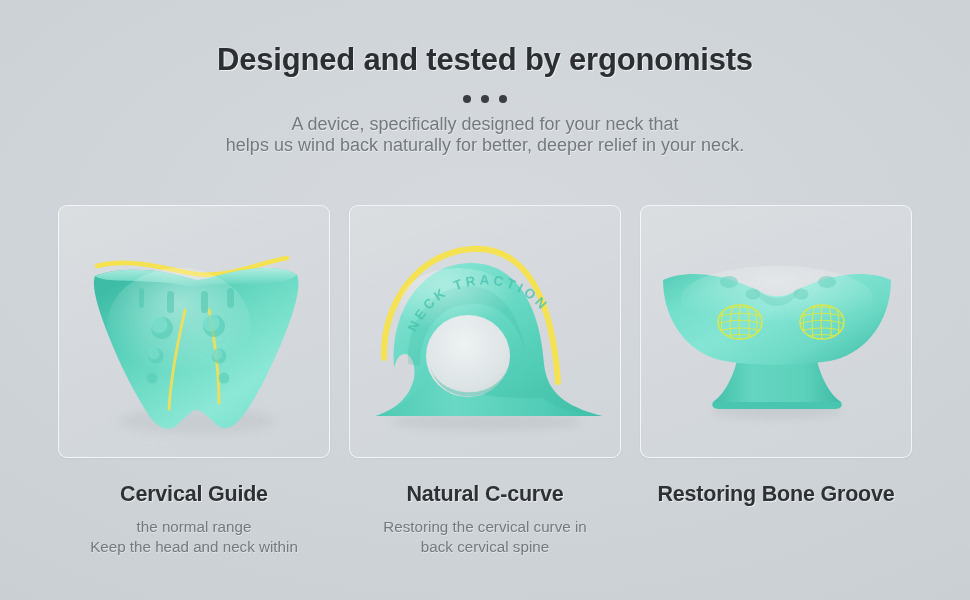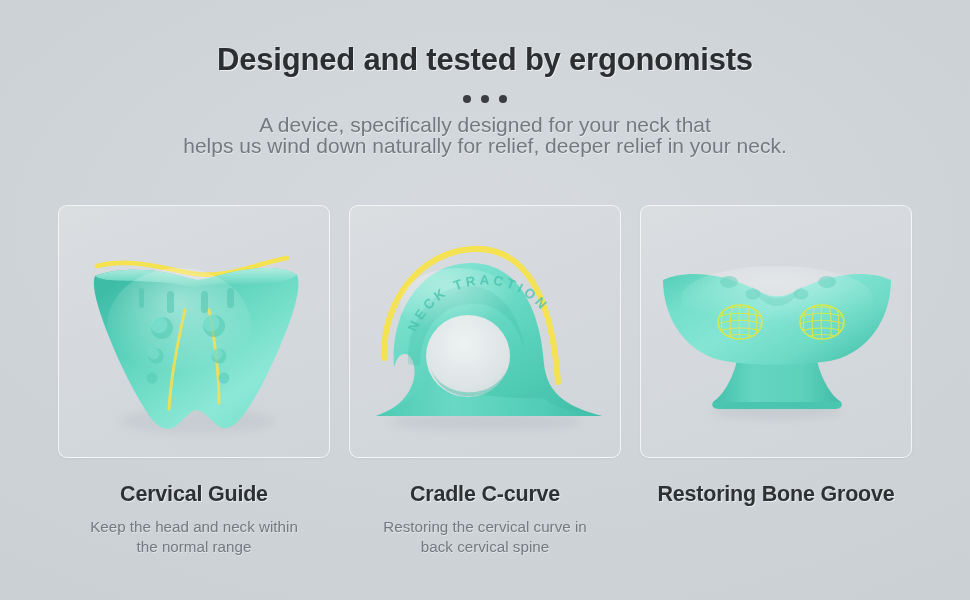--- a/index.html
+++ b/index.html
@@ -50,21 +50,21 @@
   }
   #dot-divider .dot {
     width: 8px;
     height: 8px;
     border-radius: 50%;
     background: #3a3d41;
   }
 
   #subtitle {
     margin: 11px 0 0 0;
-    font-size: 21px;
+    font-size: 18px;
     line-height: 21px;
     color: #73797e;
     text-shadow: 0.5px 0.5px 0 rgba(255,255,255,0.5);
   }
   #subtitle .line { display: block; }
 
   
   #panels {
     position: absolute;
     left: 58px;
@@ -121,21 +121,21 @@
     <h1 id="page-title">Designed and tested by ergonomists</h1>
 
     <div id="dot-divider">
       <span class="dot"></span>
       <span class="dot"></span>
       <span class="dot"></span>
     </div>
 
     <p id="subtitle">
       <span class="line">A device, specifically designed for your neck that</span>
-      <span class="line">helps us wind down naturally for relief, deeper relief in your neck.</span>
+      <span class="line">helps us wind back naturally for better, deeper relief in your neck.</span>
     </p>
   </div>
 
   <div id="panels">
 
     <div class="feature">
       <div class="panel">
         <svg width="272" height="253" viewBox="0 0 272 253">
           <defs>
             <linearGradient id="g1body" x1="0.12" y1="0.08" x2="0.88" y2="0.95">
@@ -207,22 +207,22 @@
             <circle cx="152" cy="117" r="8.5" fill="#85e4d3" opacity="0.55"></circle>
             <circle cx="160" cy="150" r="7.5" fill="#56ccb5" opacity="0.6"></circle>
             <circle cx="158" cy="148" r="5.5" fill="#85e4d3" opacity="0.5"></circle>
             <circle cx="165" cy="172" r="5.5" fill="#56ccb5" opacity="0.58"></circle>
           </g>
         </svg>
       </div>
 
       <p class="caption-title">Cervical Guide</p>
       <p class="caption-desc">
+        <span class="line">the normal range</span>
         <span class="line">Keep the head and neck within</span>
-        <span class="line">the normal range</span>
       </p>
     </div>
 
     <div class="feature">
       <div class="panel">
         <svg width="272" height="253" viewBox="0 0 272 253">
           <defs>
             <linearGradient id="g2body" x1="0.1" y1="0.05" x2="0.9" y2="0.95">
               <stop offset="0%" stop-color="#8ee8d7"></stop>
               <stop offset="30%" stop-color="#6fdcc8"></stop>
@@ -274,21 +274,21 @@
                    C 170 118, 150 96, 120 98 C 88 100, 70 126, 70 160 Z" fill="#35b49e" opacity="0.22"></path>
 
           <ellipse cx="108" cy="98" rx="58" ry="36" fill="url(#g2sheen)"></ellipse>
 
           <text font-family="'Liberation Sans', sans-serif" font-size="13.5" font-weight="bold" letter-spacing="3.4" fill="#46c3ad" opacity="0.78">
             <textPath href="#arcTxt" startOffset="4%">NECK TRACTION</textPath>
           </text>
         </svg>
       </div>
 
-      <p class="caption-title">Cradle C-curve</p>
+      <p class="caption-title">Natural C-curve</p>
       <p class="caption-desc">
         <span class="line">Restoring the cervical curve in</span>
         <span class="line">back cervical spine</span>
       </p>
     </div>
 
     <div class="feature">
       <div class="panel">
         <svg width="272" height="253" viewBox="0 0 272 253">
           <defs>

